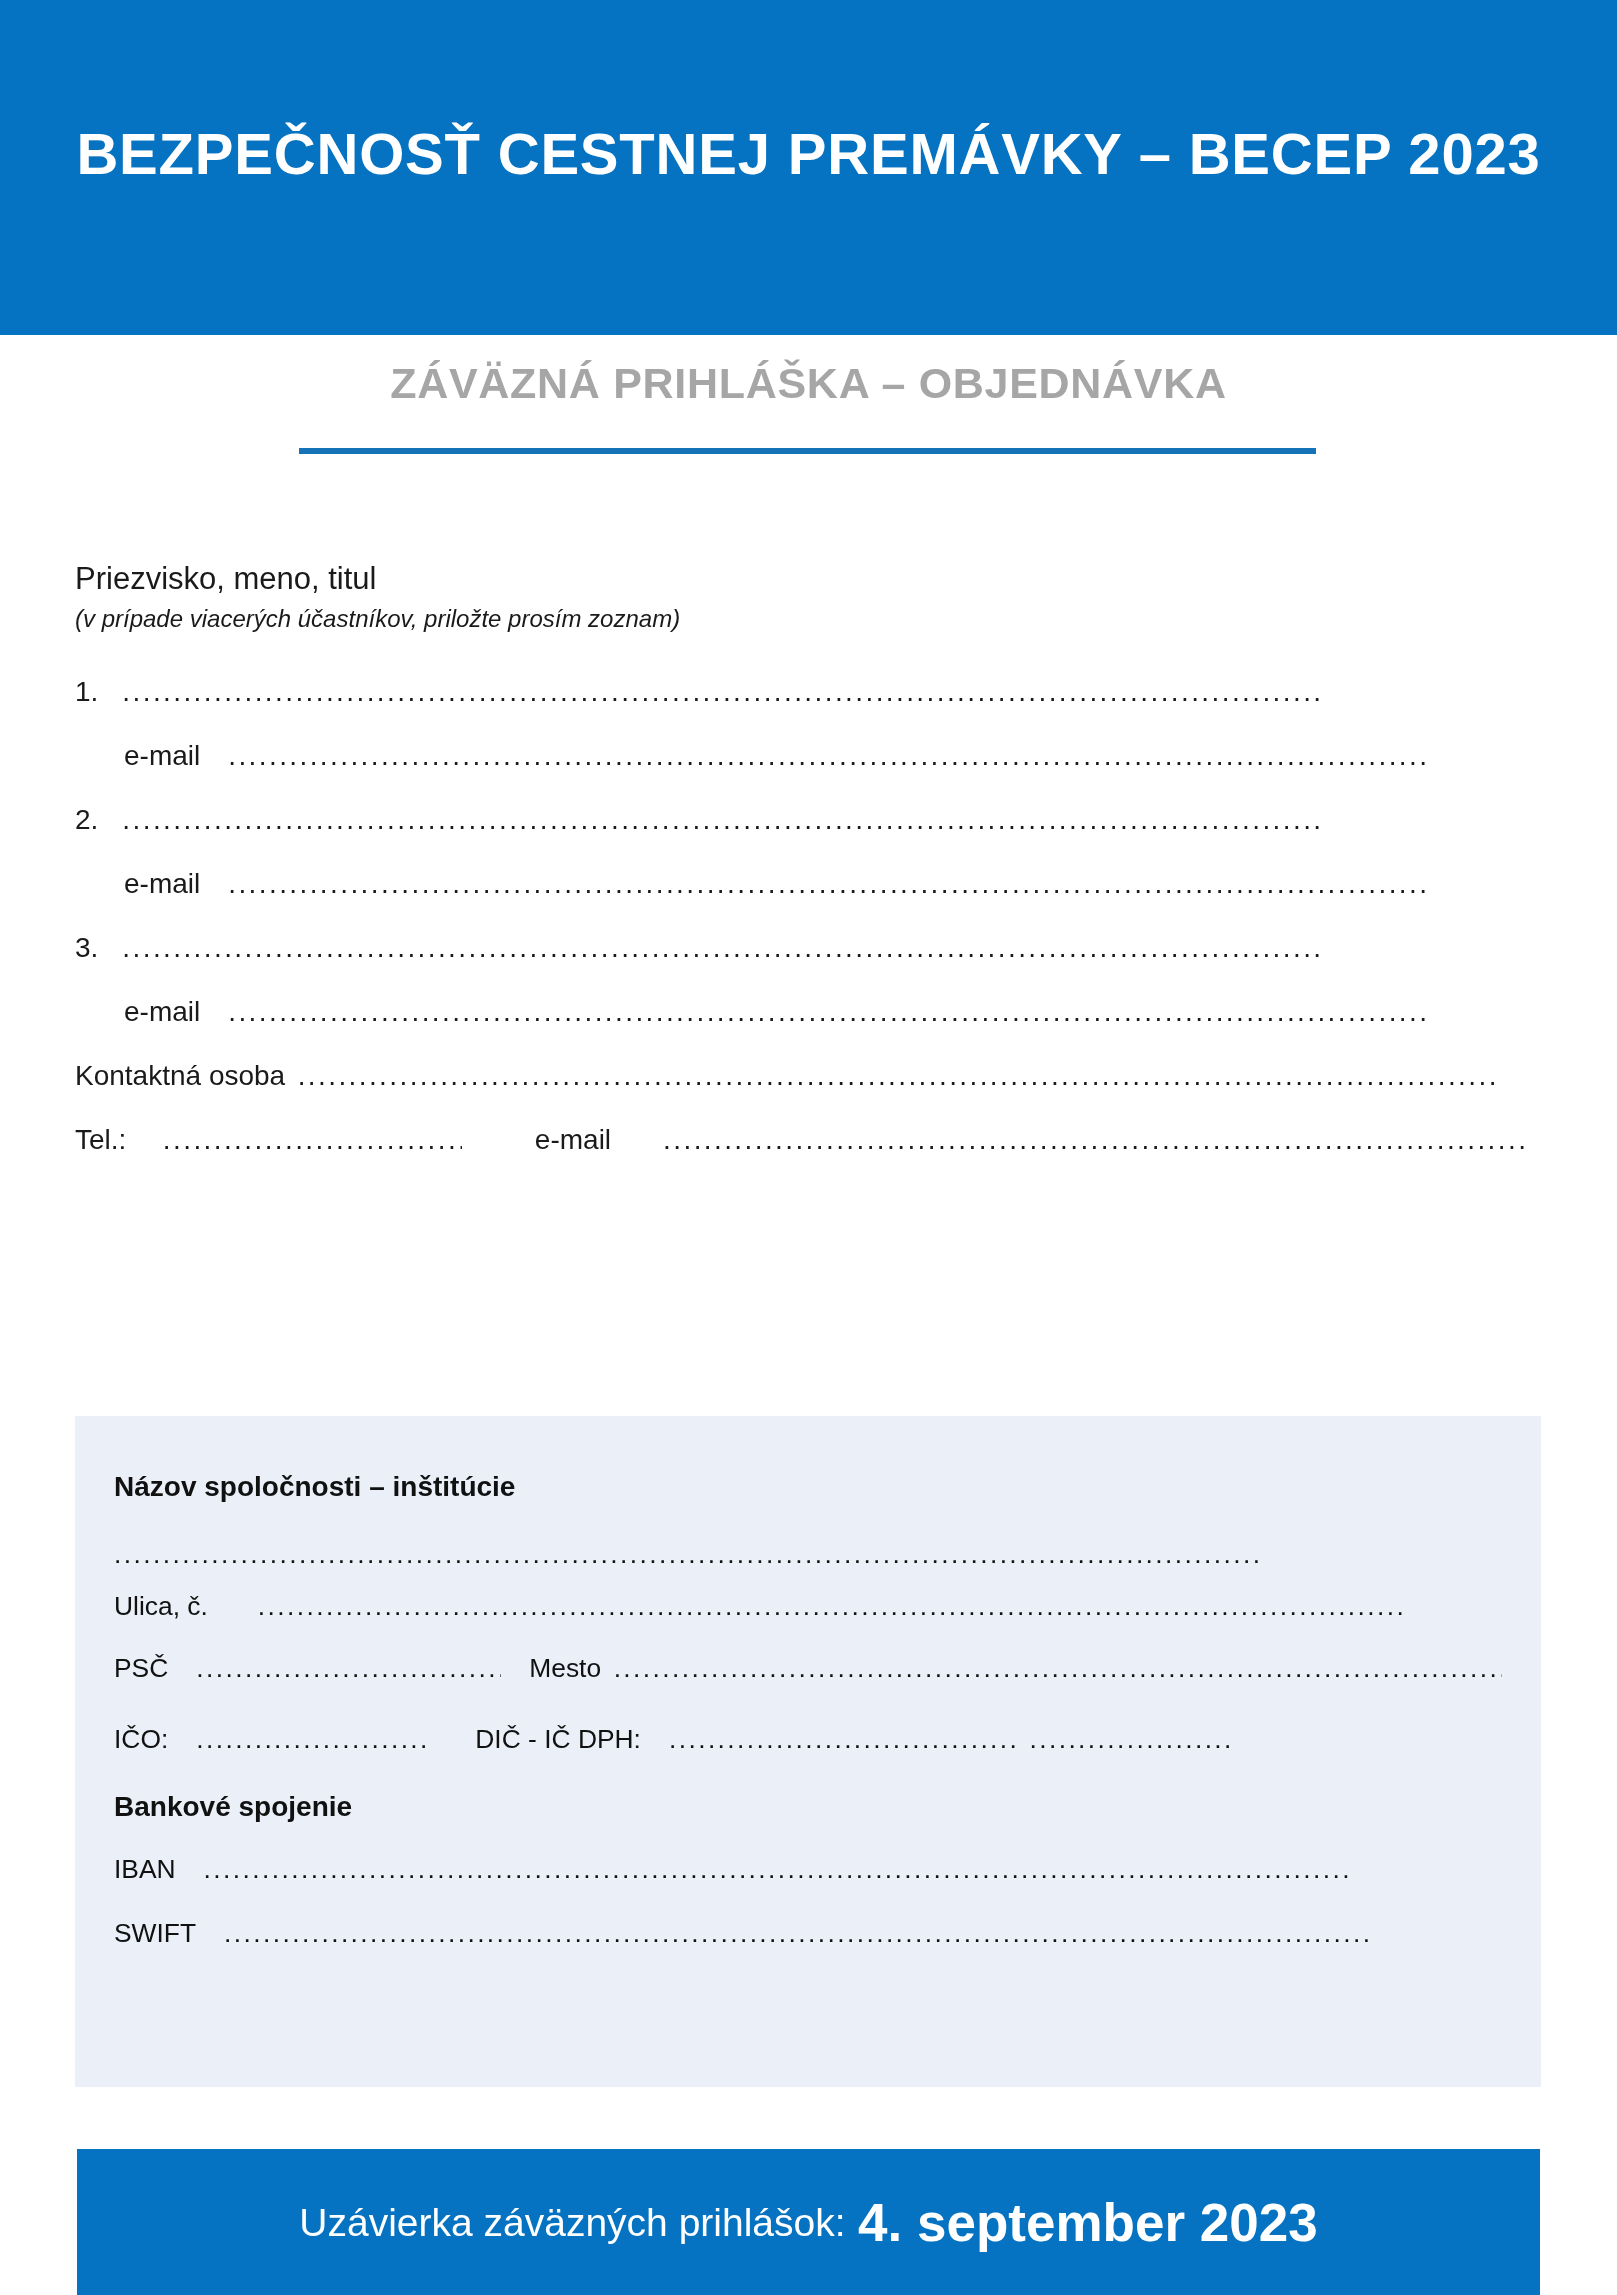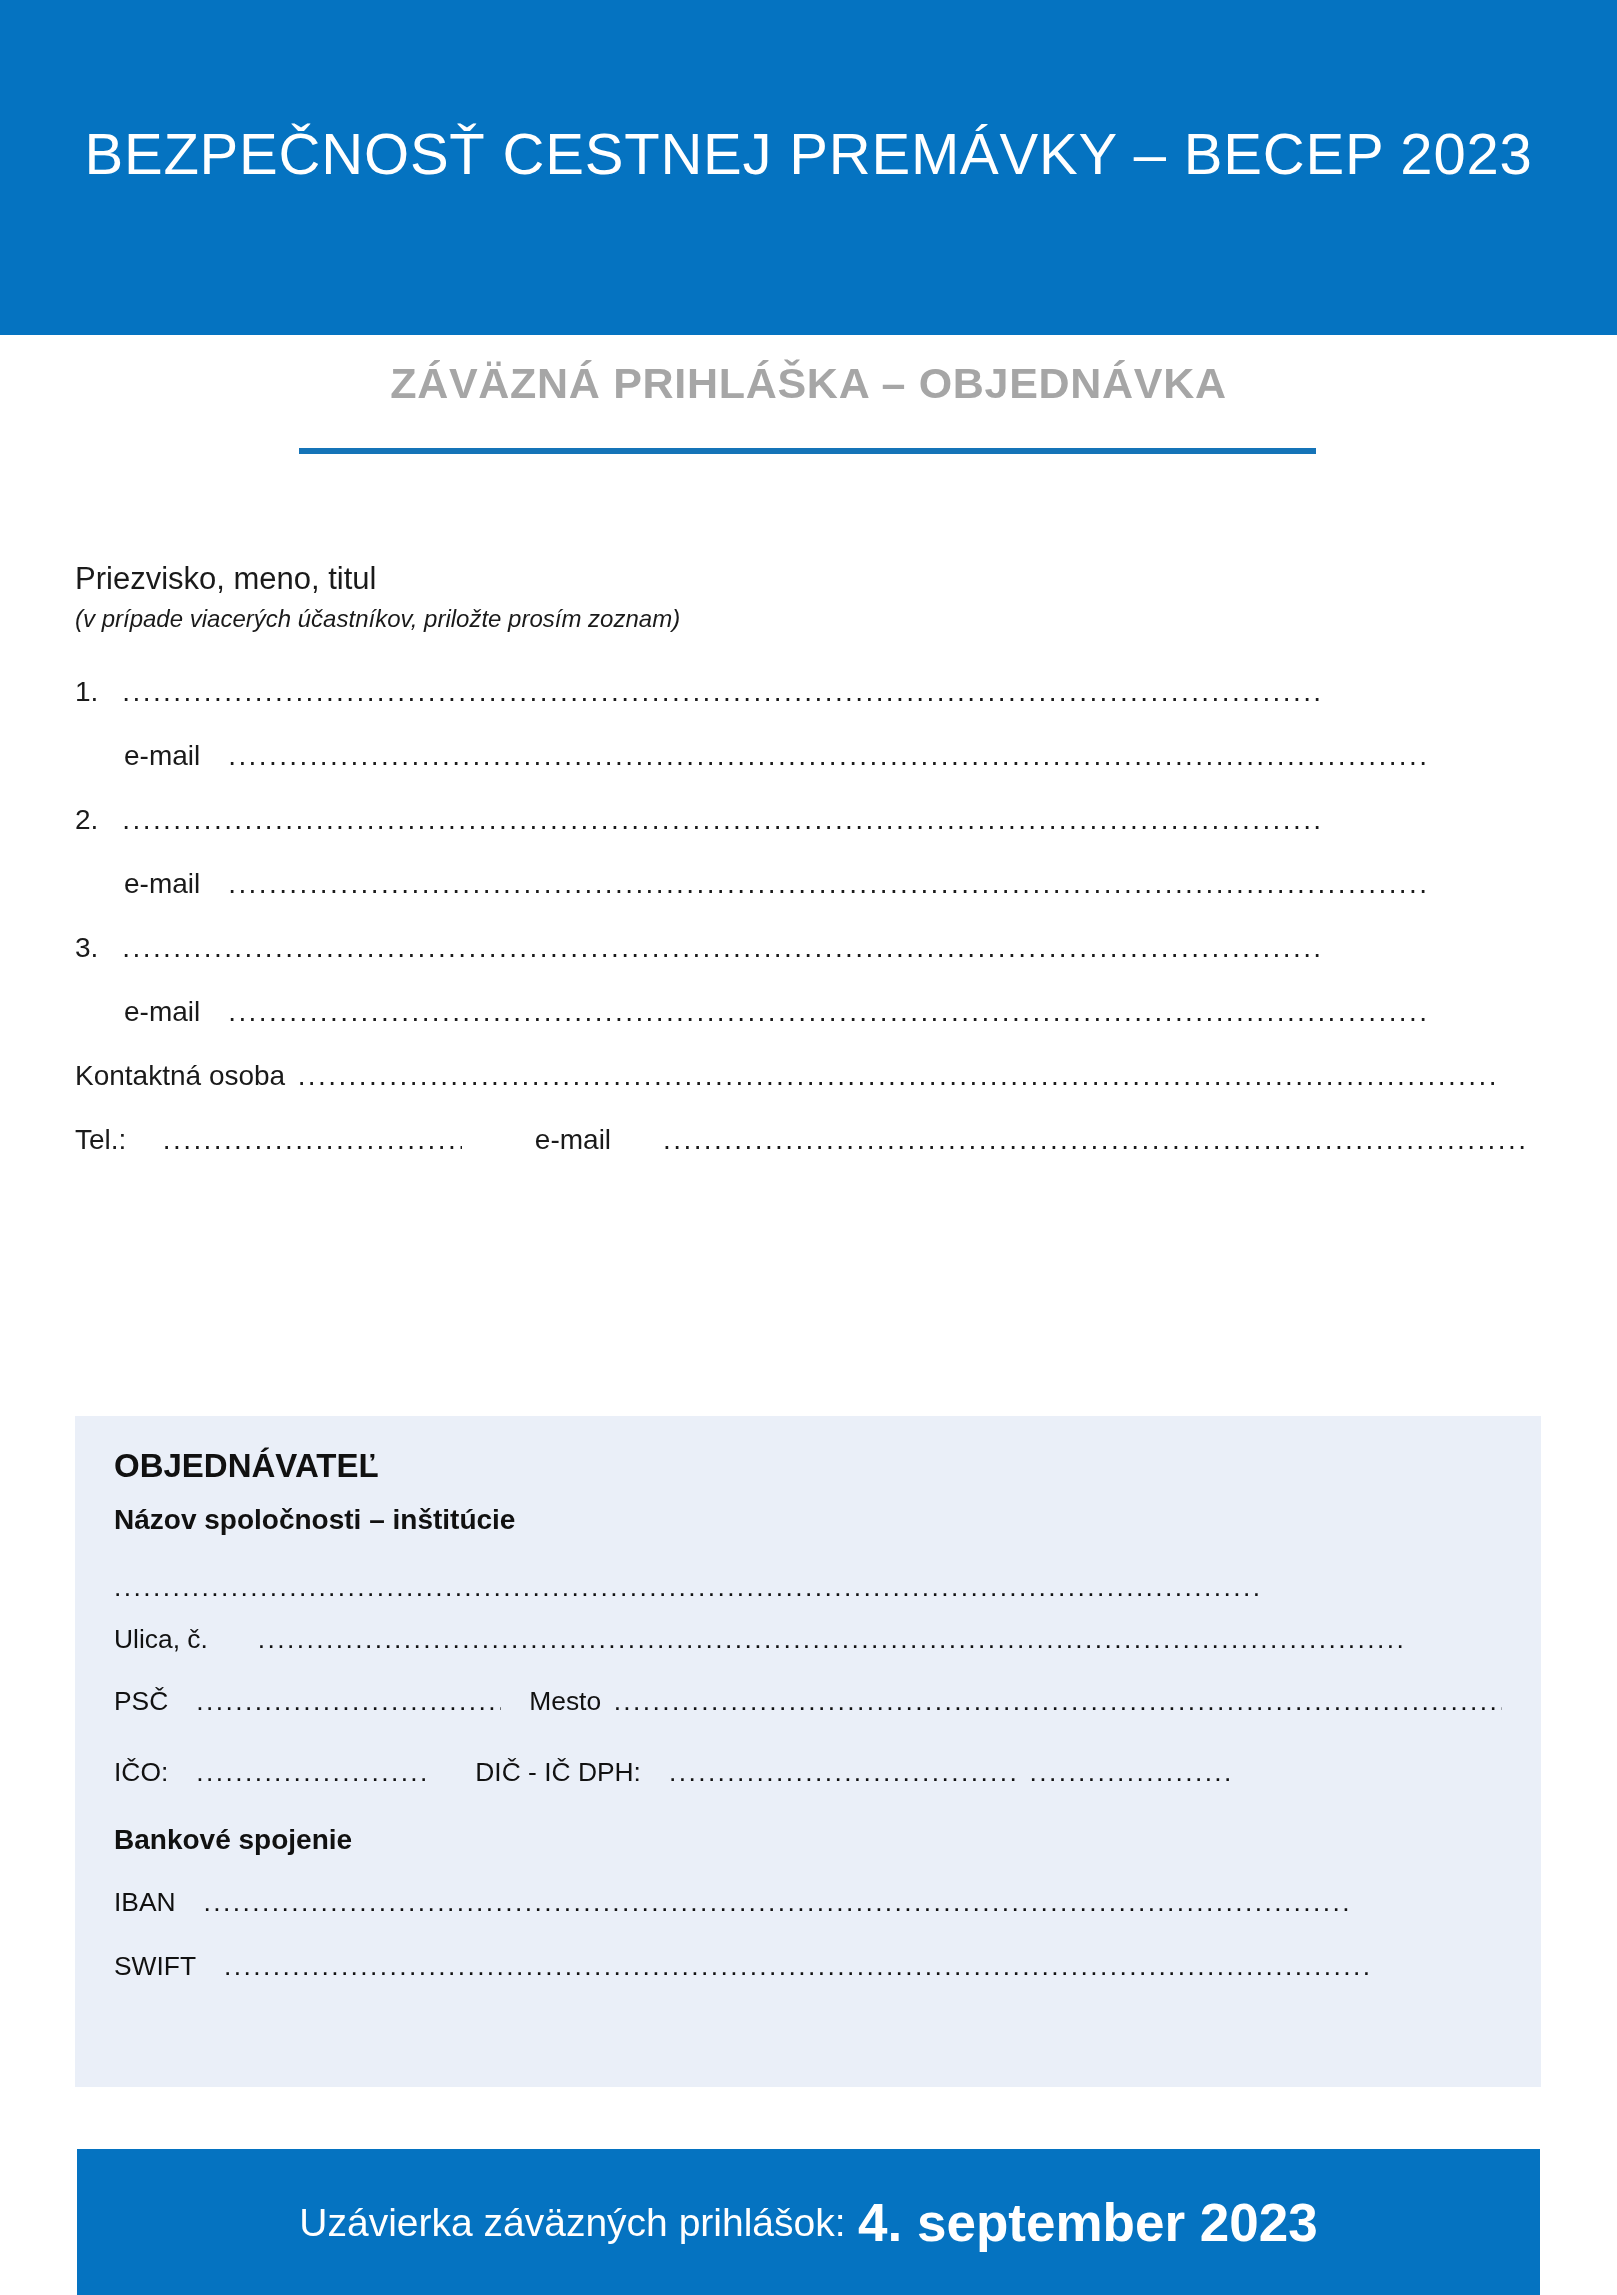--- a/index.html
+++ b/index.html
@@ -34,21 +34,21 @@
     color: #ffffff;
     font-size: 36px;
     font-weight: 400;
     letter-spacing: 0.1px;
     line-height: 1;
     margin-bottom: 26.4px;
   }
   .header-title {
     color: #ffffff;
     font-size: 58px;
-    font-weight: 400;
+    font-weight: 700;
     letter-spacing: 0.8px;
     line-height: 1;
     white-space: nowrap;
     margin-bottom: 28px;
   }
   .header-sub {
     color: #ffffff;
     font-size: 35px;
     font-weight: 400;
     line-height: 1;
@@ -278,21 +278,20 @@
     <span class="gap-lg"></span>
     <span class="row-label">e-mail</span>
     <span class="gap-md"></span>
     <span class="dots">.........................................................................................................</span>
   </div>
 
 </div>
 
 <div class="orderer-box">
 
-  <div class="box-title">OBJEDNÁVATEĽ</div>
   <div class="box-subtitle">Názov spoločnosti – inštitúcie</div>
 
   <div class="row" style="margin-top:40px;">
     <span class="box-dots">......................................................................................................................</span>
   </div>
 
   <div class="row" style="margin-top:24px;gap:11px;">
     <span class="box-row-label">Ulica, č.</span>
     <span class="gap-md"></span>
     <span class="box-dots">......................................................................................................................</span>

